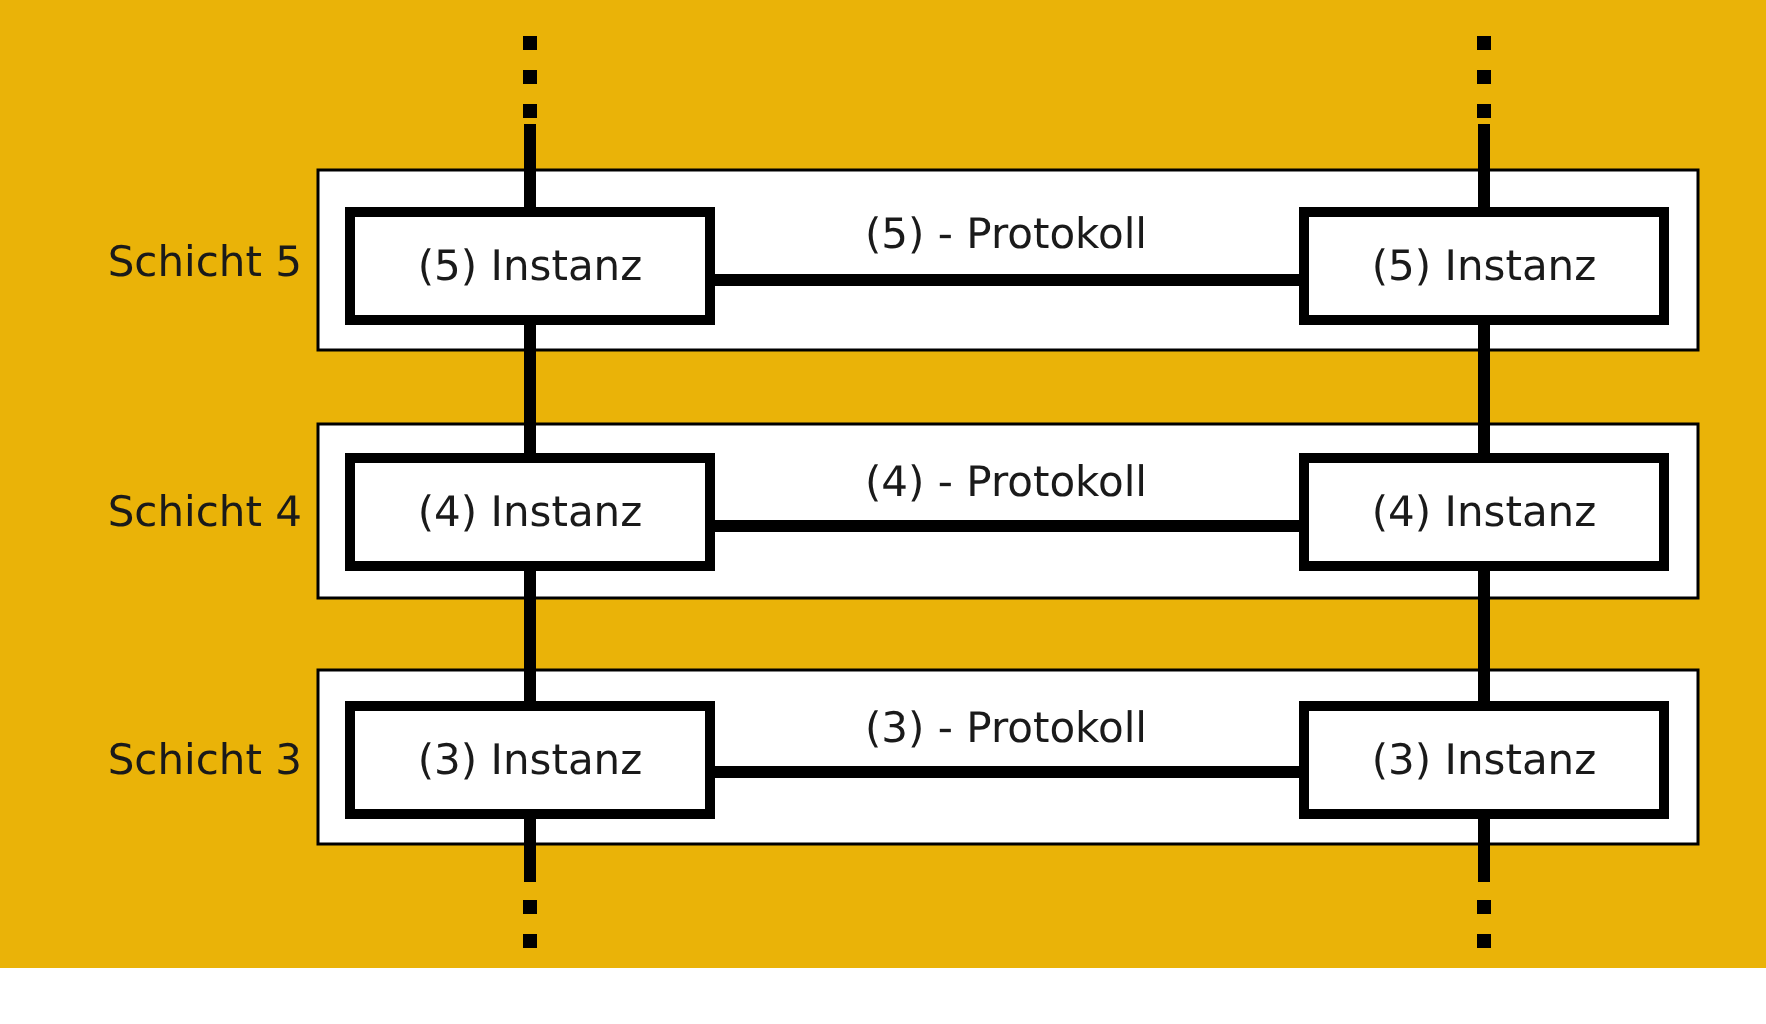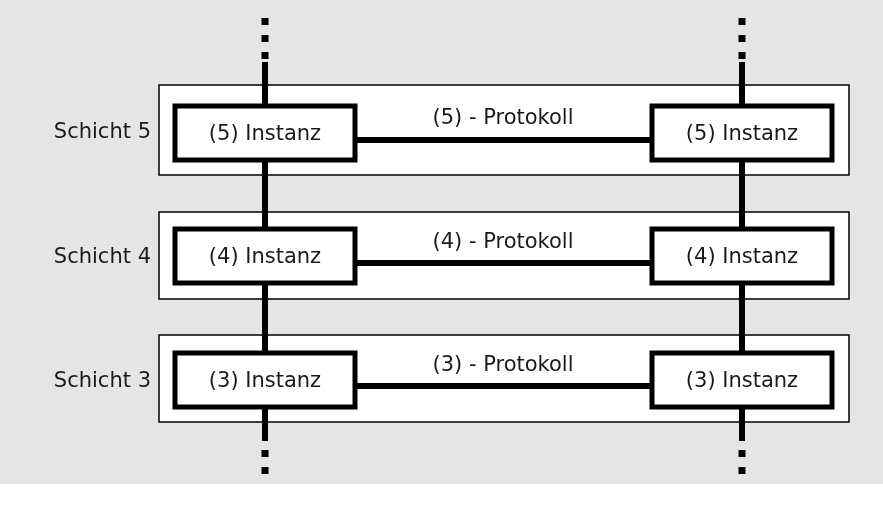--- a/index.html
+++ b/index.html
@@ -4,21 +4,21 @@
 <style>
   html, body {
     margin: 0;
     padding: 0;
     background: #ffffff;
   }
   .stage {
     position: relative;
     width: 883px;
     height: 484px;
-    background: #e5e5e5;
+    background: #eab308;
     overflow: hidden;
     font-family: "DejaVu Sans", "Liberation Sans", sans-serif;
   }
   svg { display: block; }
   .band {
     fill: #ffffff;
     stroke: #000000;
     stroke-width: 1.5;
   }
   .instance-box {

